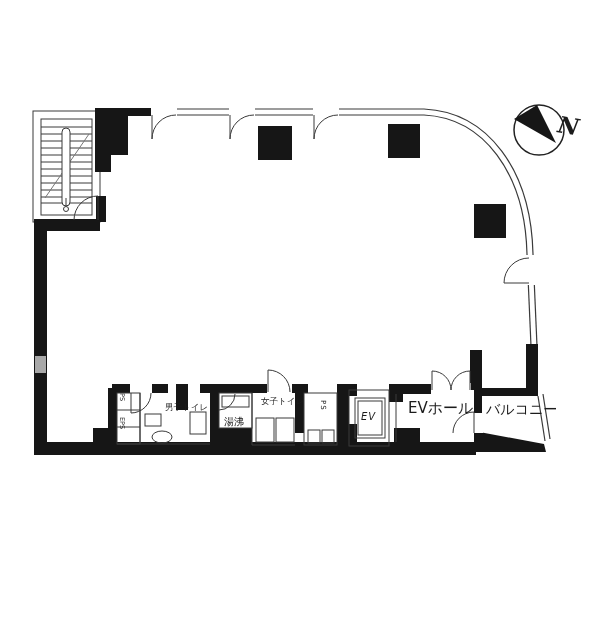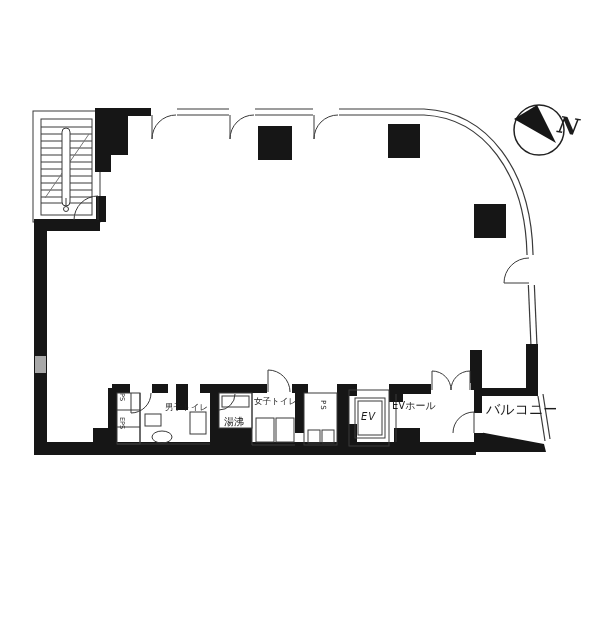--- a/index.html
+++ b/index.html
@@ -3,26 +3,26 @@
 <meta charset="utf-8">
 <style>
   html,body{margin:0;padding:0;background:#ffffff;}
   .stage{position:relative;width:610px;height:640px;background:#ffffff;overflow:hidden;
          font-family:"DejaVu Sans",sans-serif;}
   .stage svg{position:absolute;left:0;top:0;}
   .lbl{position:absolute;color:#1c1c1c;line-height:1;white-space:nowrap;
        font-family:"DejaVu Sans",sans-serif;}
   .lbl-mens{left:165px;top:403px;font-size:8.5px;}
   .lbl-kitchen{left:224px;top:417px;font-size:10px;}
-  .lbl-womens{left:254px;top:397px;font-size:8.5px;}
+  .lbl-womens{left:254px;top:397px;font-size:8.5px;padding-left:7px;}
   .lbl-ps-center{left:319px;top:400px;font-size:7px;writing-mode:vertical-rl;letter-spacing:1px;}
   .lbl-ps-left{left:118px;top:393px;font-size:6.5px;writing-mode:vertical-rl;}
   .lbl-eps-left{left:118px;top:417px;font-size:6.5px;writing-mode:vertical-rl;}
   .lbl-ev{left:361px;top:412px;font-size:10px;letter-spacing:1px;font-style:italic;}
-  .lbl-evhall{left:392px;top:401px;font-size:10px;}
+  .lbl-evhall{left:408px;top:401px;font-size:15px;}
   .lbl-balcony{left:486px;top:402px;font-size:14px;}
   .lbl-north{left:558px;top:114px;font-size:23px;font-style:italic;font-weight:bold;
              font-family:"DejaVu Serif",serif;transform:rotate(10deg);}
 </style>
 </head>
 <body>
 
 <div class="stage">
 
   <svg width="610" height="640" viewBox="0 0 610 640">

